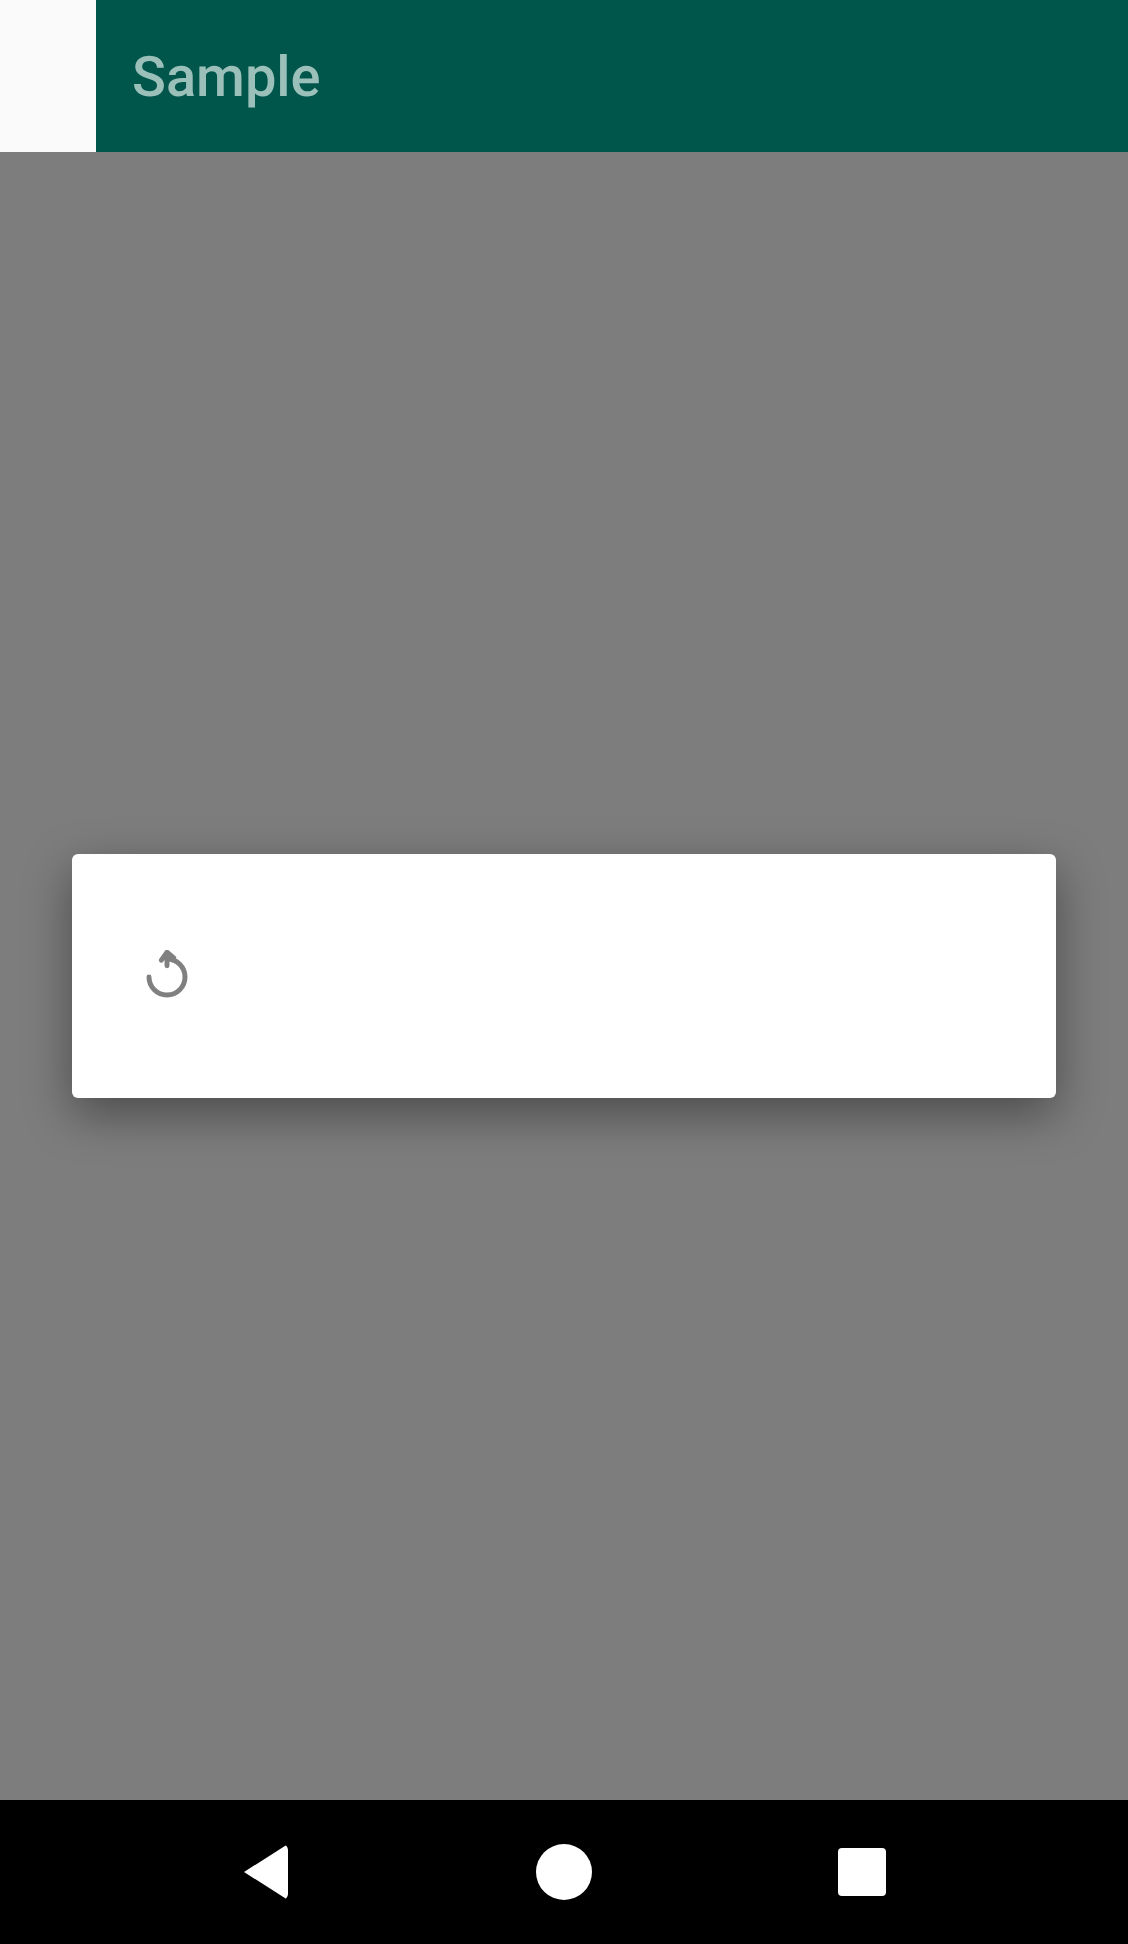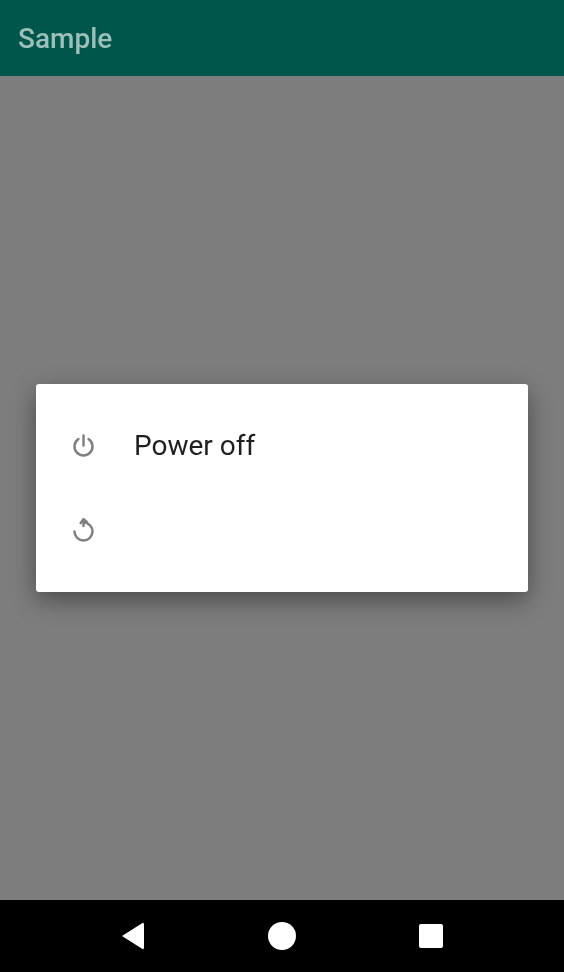--- a/index.html
+++ b/index.html
@@ -14,20 +14,21 @@
       background: #fafafa;
       position: relative;
       overflow: hidden;
     }
     .app-bar {
       height: 76px;
       background: #00564b;
       display: flex;
       align-items: center;
       padding: 17px 18px;
+      margin-left: 48px;
     }
     .app-title {
       color: #9bbfb9;
       font-size: 28px;
       font-weight: 500;
     }
     .content-area {
       position: absolute;
       top: 76px;
       bottom: 72px;
@@ -121,29 +122,20 @@
 
 <div class="app-bar">
   <span class="app-title">Sample</span>
 </div>
 
 <div class="content-area"></div>
 
 <div class="scrim">
   <div class="dialog">
 
-    <div class="dialog-item">
-      <span class="icon-wrap">
-        <svg viewBox="0 0 24 24">
-          <path d="M12 3 L12 12" stroke-linecap="round"></path>
-          <path d="M7.5 6.2 A8 8 0 1 0 16.5 6.2" stroke-linecap="round"></path>
-        </svg>
-      </span>
-      <span class="dialog-item-label">Power off</span>
-    </div>
 
     <div class="dialog-item">
       <span class="icon-wrap">
         <svg viewBox="0 0 24 24">
           <path d="M12 4 A8 8 0 1 1 4 12" stroke-linecap="round"></path>
           <path d="M12 1 L12 7 M9.5 4.5 L12 1 L15 3.5" stroke-linecap="round" stroke-linejoin="round" fill="none"></path>
         </svg>
       </span>
     </div>
 

